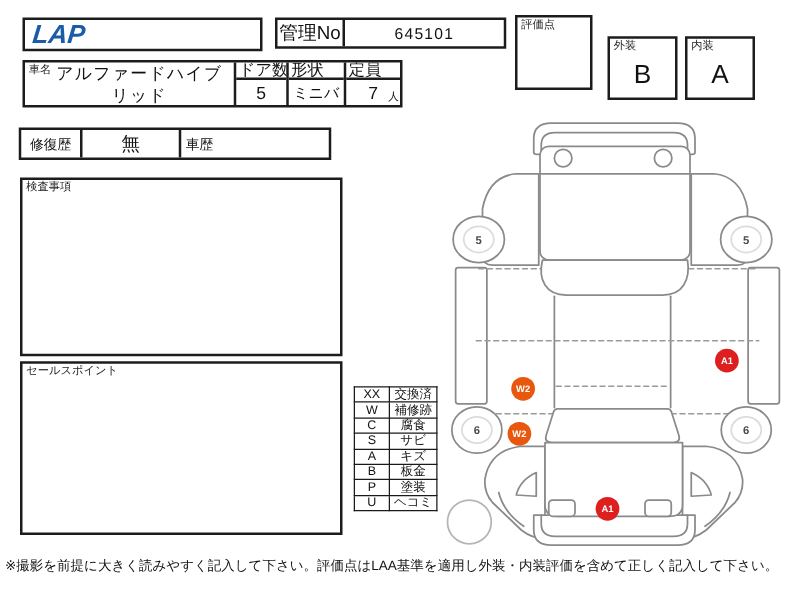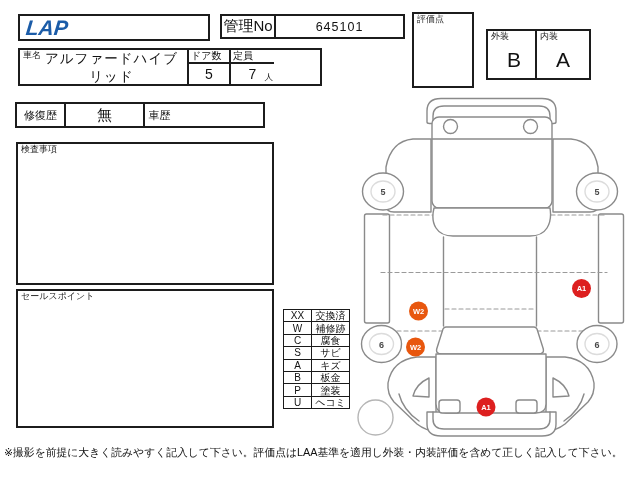--- a/index.html
+++ b/index.html
@@ -10,37 +10,37 @@
   }
   .box{position:absolute;box-sizing:border-box;border:2px solid #1c1c1c;background:#fff;}
   .clabel{position:absolute;top:1px;left:3px;font-size:9px;color:#1c1c1c;white-space:nowrap;line-height:1.1;}
   
   .lap-box{left:18px;top:14px;width:192px;height:27px;display:flex;align-items:center;padding-left:6px;}
   .lap-logo{font-size:21px;font-weight:800;font-style:italic;color:#1b5ca8;letter-spacing:0px;margin-right:8px;transform:skewX(-6deg);}
   .sheet-title{font-size:12.5px;font-weight:600;letter-spacing:0.5px;white-space:nowrap;}
   .manage-box{left:220px;top:14px;width:185px;height:25px;display:flex;}
   .manage-label{width:52px;border-right:2px solid #1c1c1c;display:flex;align-items:center;justify-content:center;font-size:15px;}
   .manage-value{flex:1;display:flex;align-items:center;justify-content:center;font-size:12.5px;letter-spacing:1px;}
-  .score-box{left:412px;top:12px;width:62px;height:76px;}
+  .score-box{left:412px;top:12px;width:62px;height:60px;}
   .score-value{position:absolute;left:0;right:0;top:20px;text-align:center;font-size:30px;line-height:1;color:#000;}
   .grade-box{width:56px;height:51px;}
   .ext-box{left:486px;top:29px;}
-  .int-box{left:535px;top:29px;padding-left:46px;}
+  .int-box{left:548px;top:29px;padding-left:46px;}
   .grade-value{position:absolute;left:0;right:0;top:18px;text-align:center;font-size:21px;line-height:1;}
   
   .name-row{left:18px;top:48px;width:304px;height:38px;display:flex;}
   .cell{position:relative;box-sizing:border-box;}
   .cell+.cell{border-left:2px solid #1c1c1c;}
   .name-cell{width:167px;display:flex;align-items:center;justify-content:center;}
   .name-value{font-size:13.5px;letter-spacing:1px;text-align:center;line-height:1.3;padding:2px 2px 0 18px;}
   .col-cell{display:flex;flex-direction:column;}
   .doors-cell{width:42px;}
   .shape-cell{width:46px;}
   .cap-cell{width:45px;}
-  .col-head{height:12px;border-bottom:2px solid #1c1c1c;font-size:10px;padding-left:2px;line-height:12px;white-space:nowrap;overflow:hidden;}
+  .col-head{height:12px;border-bottom:2px solid #1c1c1c;font-size:13px;padding-left:2px;line-height:12px;white-space:nowrap;overflow:hidden;}
   .col-val{flex:1;display:flex;align-items:center;justify-content:center;font-size:14px;}
   .cap-unit{position:absolute;right:1px;bottom:0px;font-size:8.5px;}
   
   .hist-row{left:15px;top:102px;width:250px;height:26px;display:flex;}
   .hist-label{display:flex;align-items:center;justify-content:center;font-size:11px;}
   .hist-value{display:flex;align-items:center;justify-content:center;}
   .repair-label{width:47px;}
   .repair-value{width:79px;font-size:15px;}
   .usage-label{width:31px;}
   .usage-value{flex:1;font-size:13.5px;}
@@ -85,20 +85,24 @@
 </div>
 
 <div class="box name-row">
   <div class="cell name-cell">
     <span class="clabel">車名</span>
     <div class="name-value">アルファードハイブリッド</div>
   </div>
   <div class="cell col-cell doors-cell">
     <div class="col-head">ドア数</div>
     <div class="col-val">5</div>
+  </div>
+  <div class="cell col-cell shape-cell">
+    <div class="col-head">形状</div>
+    <div class="col-val" style="font-size:12px;">ミニバ</div>
   </div>
   <div class="cell col-cell cap-cell">
     <div class="col-head">定員</div>
     <div class="col-val">7</div>
     <span class="cap-unit">人</span>
   </div>
 </div>
 
 <div class="box hist-row">
   <div class="cell hist-label repair-label">修復歴</div>

